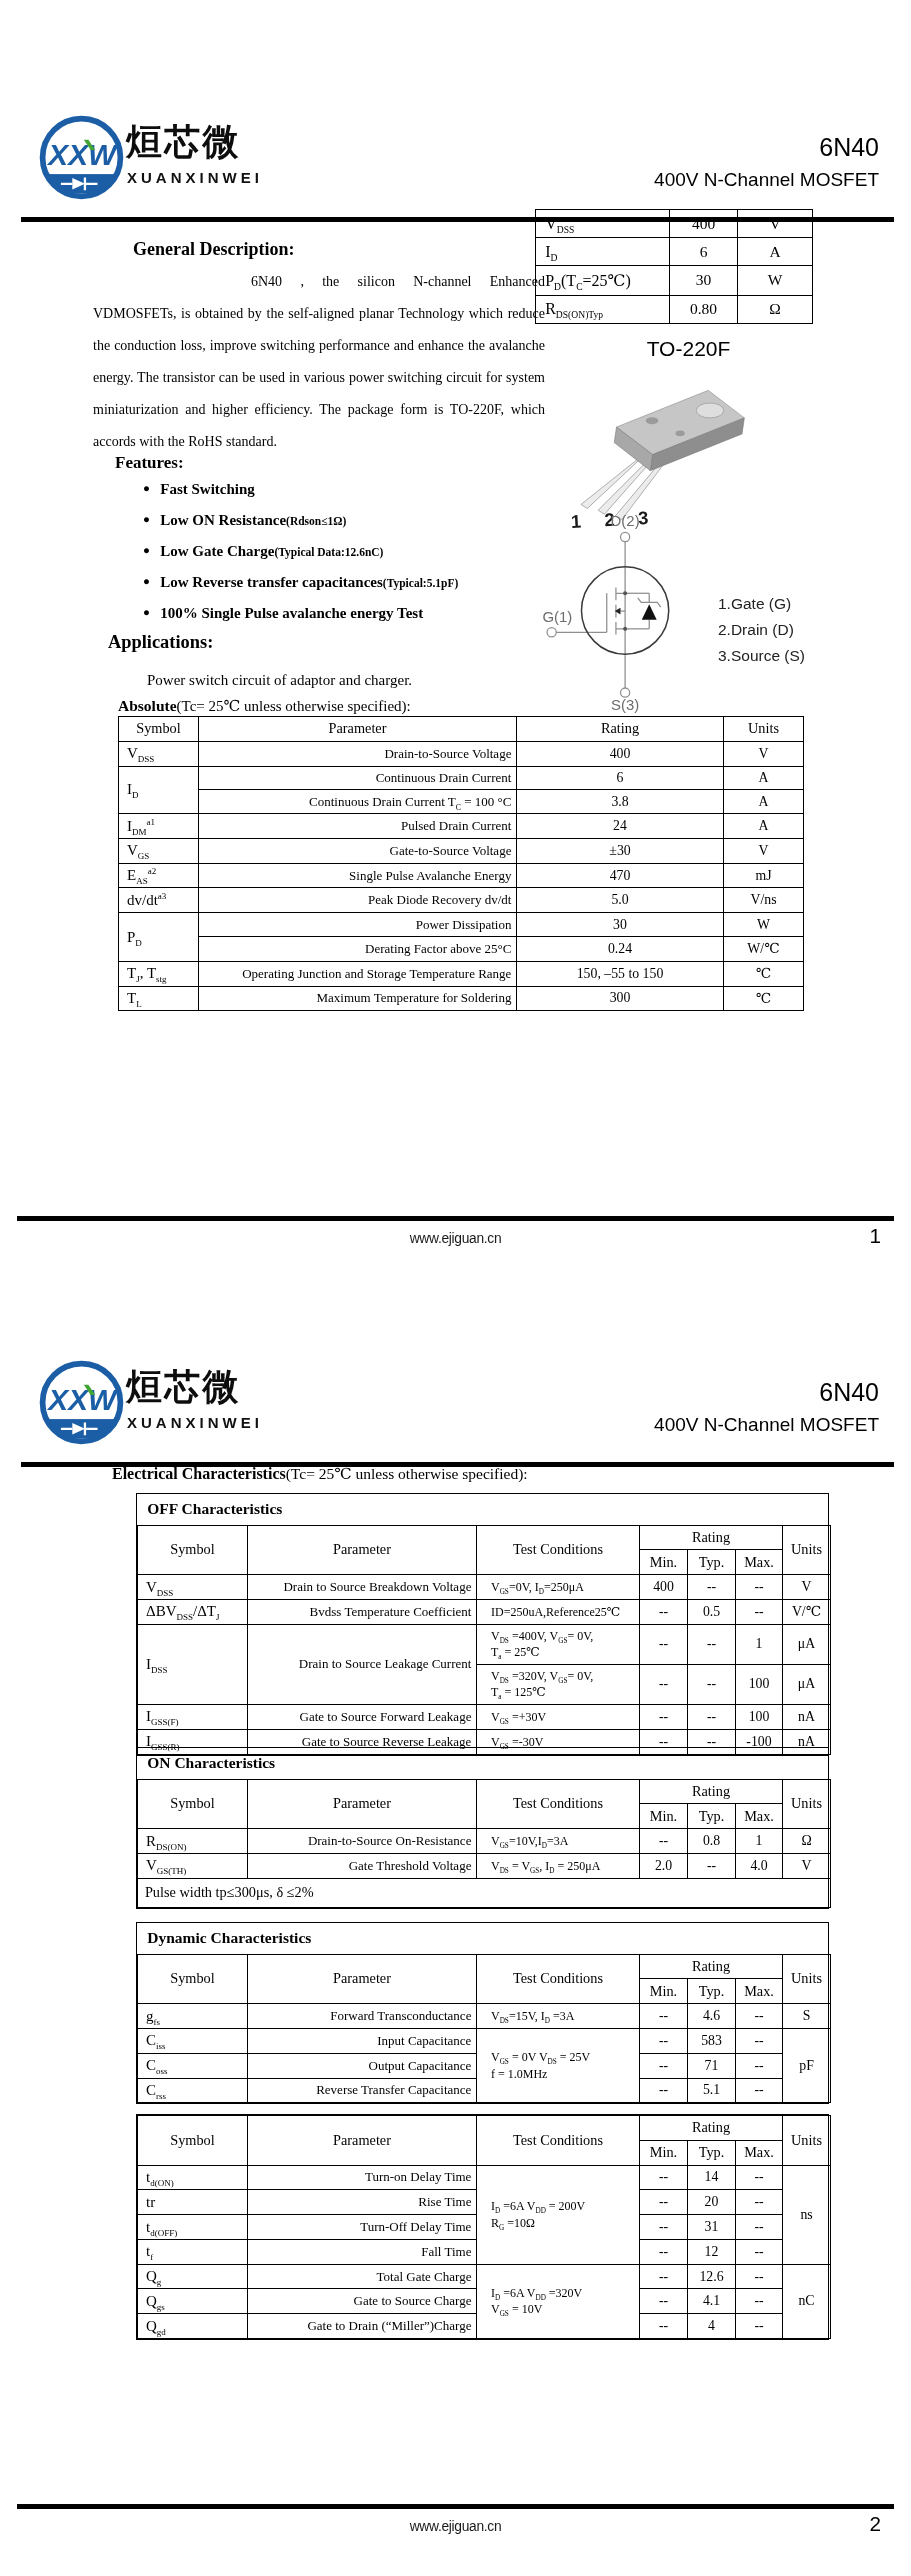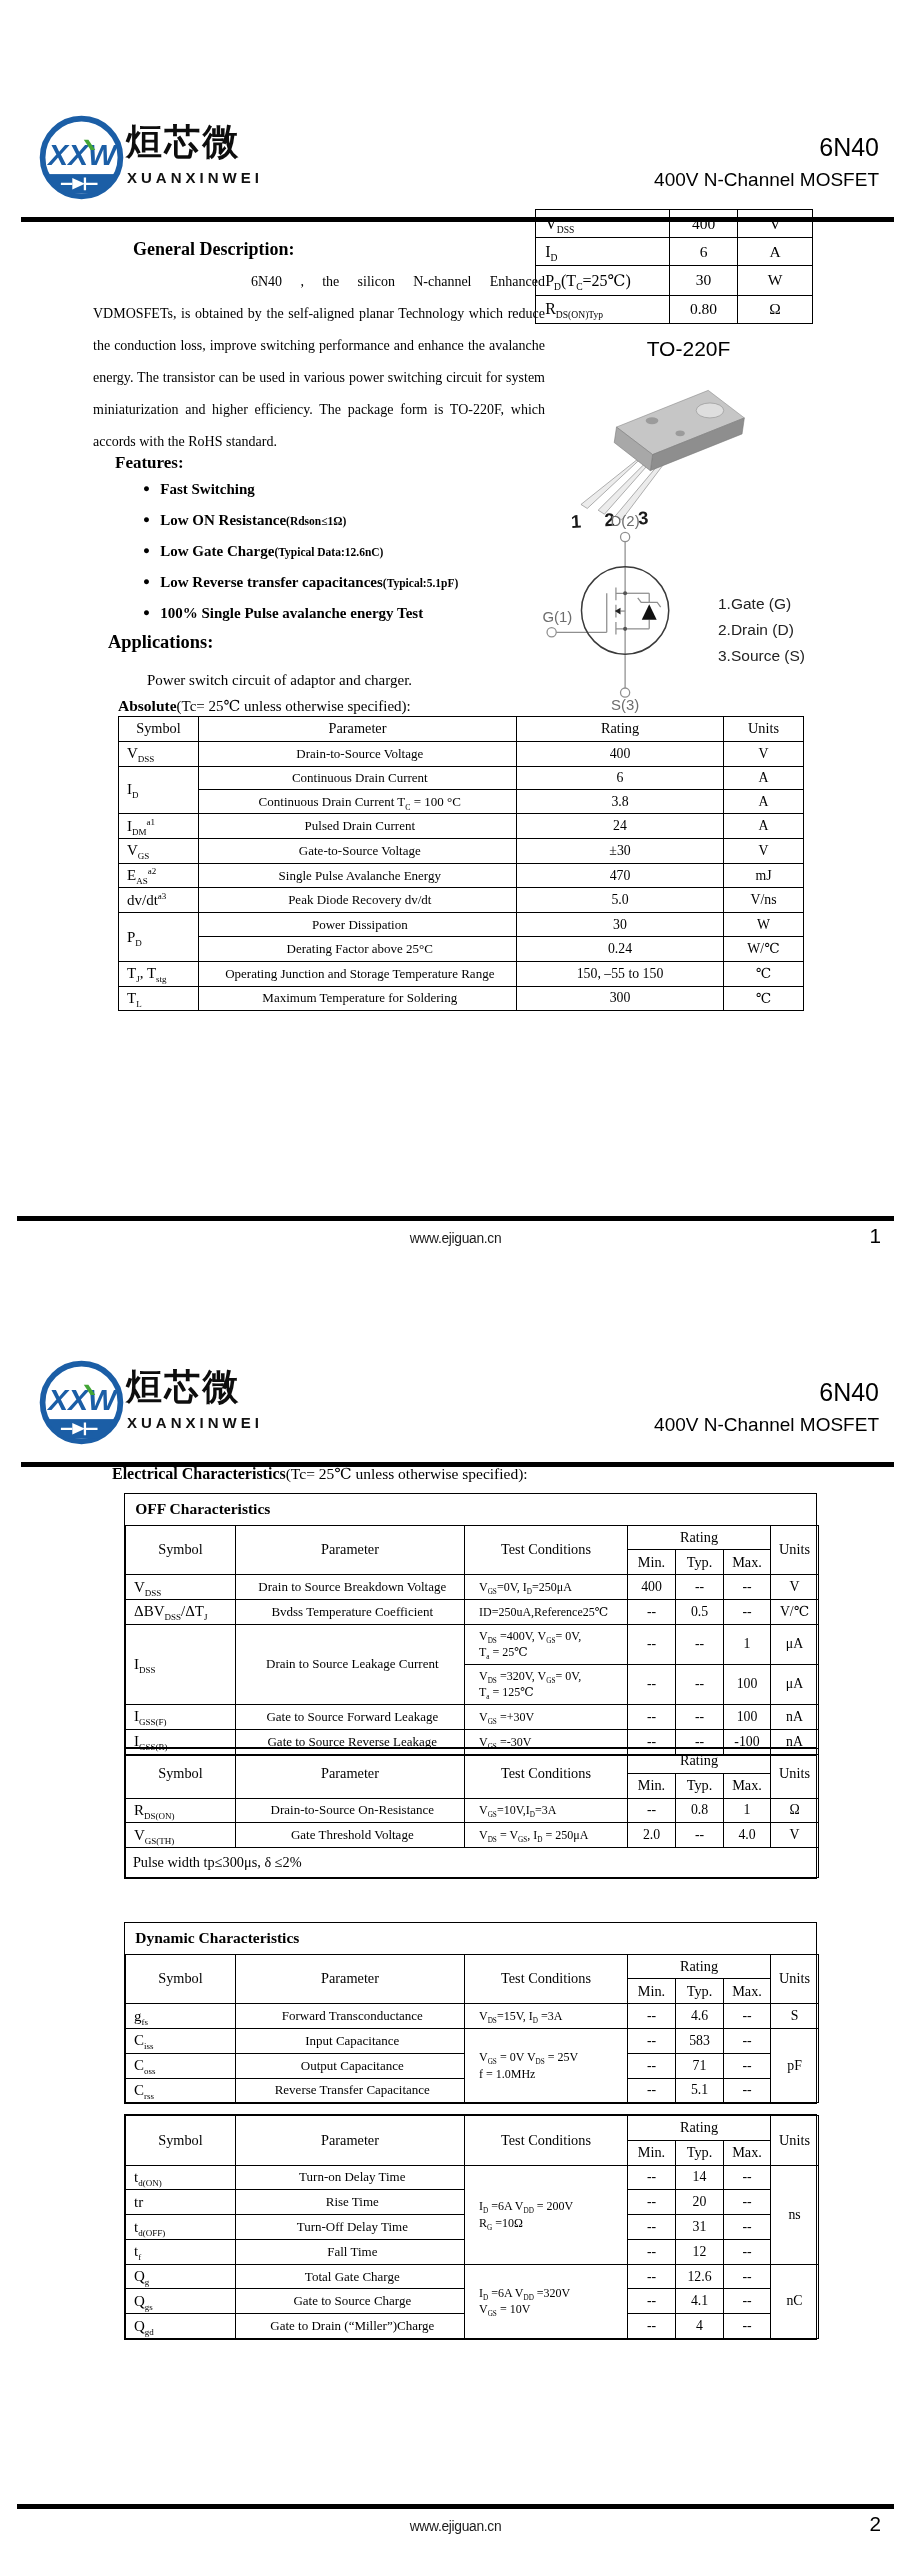--- a/index.html
+++ b/index.html
@@ -37,40 +37,40 @@
   .abs-head b{font-size:15.5px;}
 
   
   table.tbl{border-collapse:collapse;table-layout:fixed;border:1.7px solid #000;}
   .tbl th,.tbl td{border:1.1px solid #000;vertical-align:middle;padding:3.4px 4.6px;text-align:center;
     font-family:"Liberation Serif","DejaVu Serif","DejaVu Sans",serif;font-size:13.8px;overflow:hidden;}
   .tbl th{font-weight:normal;font-size:14.3px;}
   .tbl sub{font-size:.6em;line-height:0;}
   .tbl sup{font-size:.6em;line-height:0;}
   td.sym{text-align:left;padding-left:8px;font-size:15px;}
-  td.par{text-align:center;padding-left:9.2px;font-size:13px;}
+  td.par{text-align:right;padding-left:9.2px;font-size:13px;}
   td.tc{text-align:left;padding-left:14px;font-size:12px;line-height:1.35;}
   td.note{text-align:left;font-size:14.3px;padding:5.7px 6.9px;}
   .quick-tbl td{font-size:15.5px;padding:4.6px 3.4px;}
   .quick-tbl td.sym{font-size:16px;padding-left:9.2px;}
 
   
   .quick-wrap{left:535px;top:209px;}
   .abs-wrap{left:118px;top:716px;}
 
   
   .pkg-title{left:608px;top:337px;width:161px;text-align:center;font-size:21px;font-family:"Liberation Sans","DejaVu Sans",sans-serif;}
   .pkg-svg{left:562px;top:364px;}
   .schem-svg{left:539px;top:507px;}
   .legend{left:718px;top:591px;font-size:15.5px;line-height:26px;color:#222;font-family:"Liberation Sans","DejaVu Sans",sans-serif;}
 
   
   .elec-head{left:112px;top:177px;font-size:15.5px;}
   .elec-head b{font-size:16px;}
-  .char-box{position:absolute;left:124px;width:693px;border:1.7px solid #000;box-sizing:border-box;}
+  .char-box{position:absolute;left:136px;width:693px;border:1.7px solid #000;box-sizing:border-box;}
   .char-title{font-size:15.5px;font-weight:bold;padding:6.3px 10.3px;}
   .char-box table{width:100%;border:none;border-top:1.1px solid #000;}
   .box-off{top:205px;}
   .box-on{top:459px;}
   .box-dyn{top:634px;}
   .box-res{top:826px;}
 </style>
 </head>
 <body>
 
@@ -425,20 +425,21 @@
             <td>--</td>
             <td>--</td>
             <td>-100</td>
             <td>nA</td>
           </tr>
         </tbody>
       </table>
   </div>
 
   <div class="char-box box-on">
+    <div class="char-title">ON Characteristics</div>
     <table class="tbl">
         <colgroup>
           <col style="width:110px">
           <col style="width:229px">
           <col style="width:163px">
           <col style="width:48px">
           <col style="width:48px">
           <col style="width:47px">
           <col style="width:48px">
         </colgroup>

